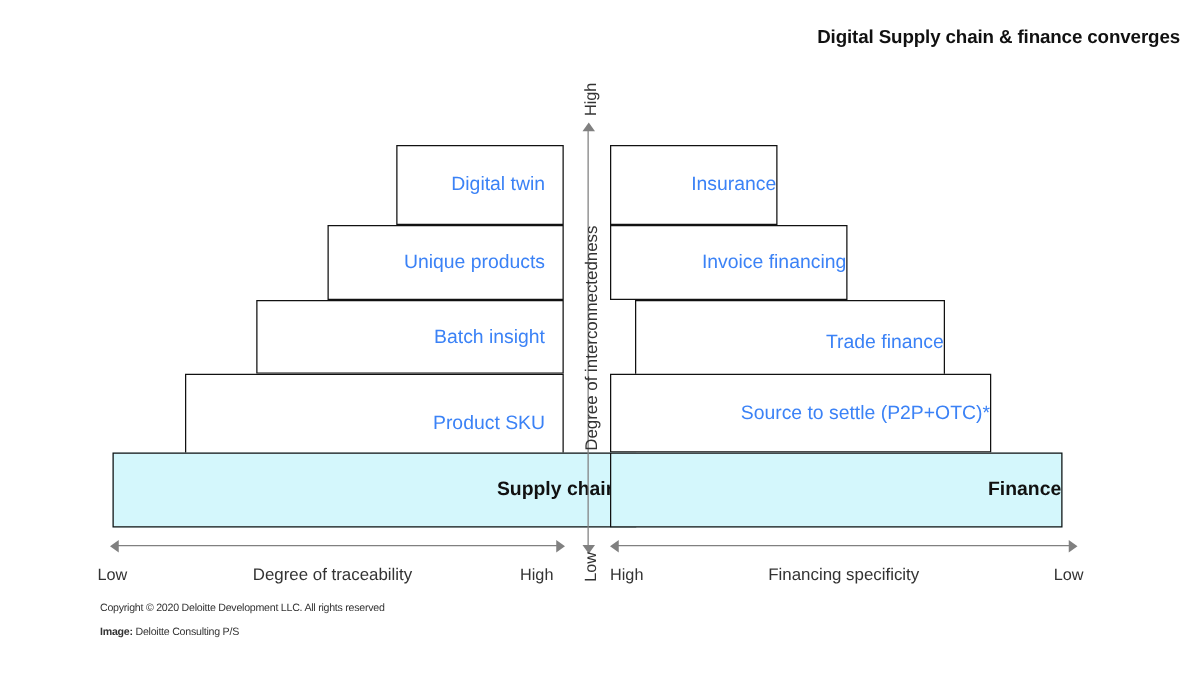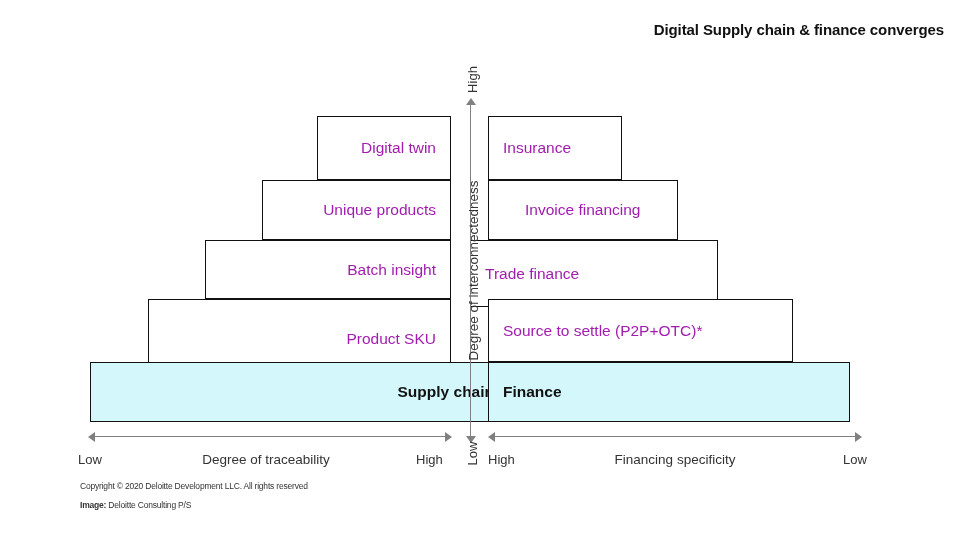--- a/index.html
+++ b/index.html
@@ -31,29 +31,29 @@
 
   
   .bar {
     position: absolute;
     box-sizing: border-box;
     border: 1.6px solid #111111;
     background: #ffffff;
     display: flex;
     align-items: center;
     font-size: 15.5px;
-    color: #a21caf;
+    color: #3b82f6;
     white-space: nowrap;
   }
   .bar.left {
     justify-content: flex-end;
     padding-right: 14px;
   }
   .bar.right {
-    justify-content: flex-start;
+    justify-content: flex-end;
     padding-left: 14px;
   }
   .bar.base {
     background: #d4f7fc;
     font-weight: bold;
     color: #111111;
   }
 
   
   .axis-h {
@@ -165,21 +165,21 @@
 <div>
 
   <div class="bar right" style="left:488px; top:116px; width:134px; height:64px;">
     <span>Insurance</span>
   </div>
 
   <div class="bar right" style="left:488px; top:180px; width:190px; height:60px;padding-left:36px;">
     <span>Invoice financing</span>
   </div>
 
-  <div class="bar right" style="left:470px; top:240px; width:248px; height:67px;">
+  <div class="bar right" style="left:508px; top:240px; width:248px; height:67px;">
     <span>Trade finance</span>
   </div>
 
   <div class="bar right" style="left:488px; top:299px; width:305px; height:63px;">
     <span>Source to settle (P2P+OTC)*</span>
   </div>
 
   <div class="bar right base" style="left:488px; top:362px; width:362px; height:60px;">
     <span>Finance</span>
   </div>

